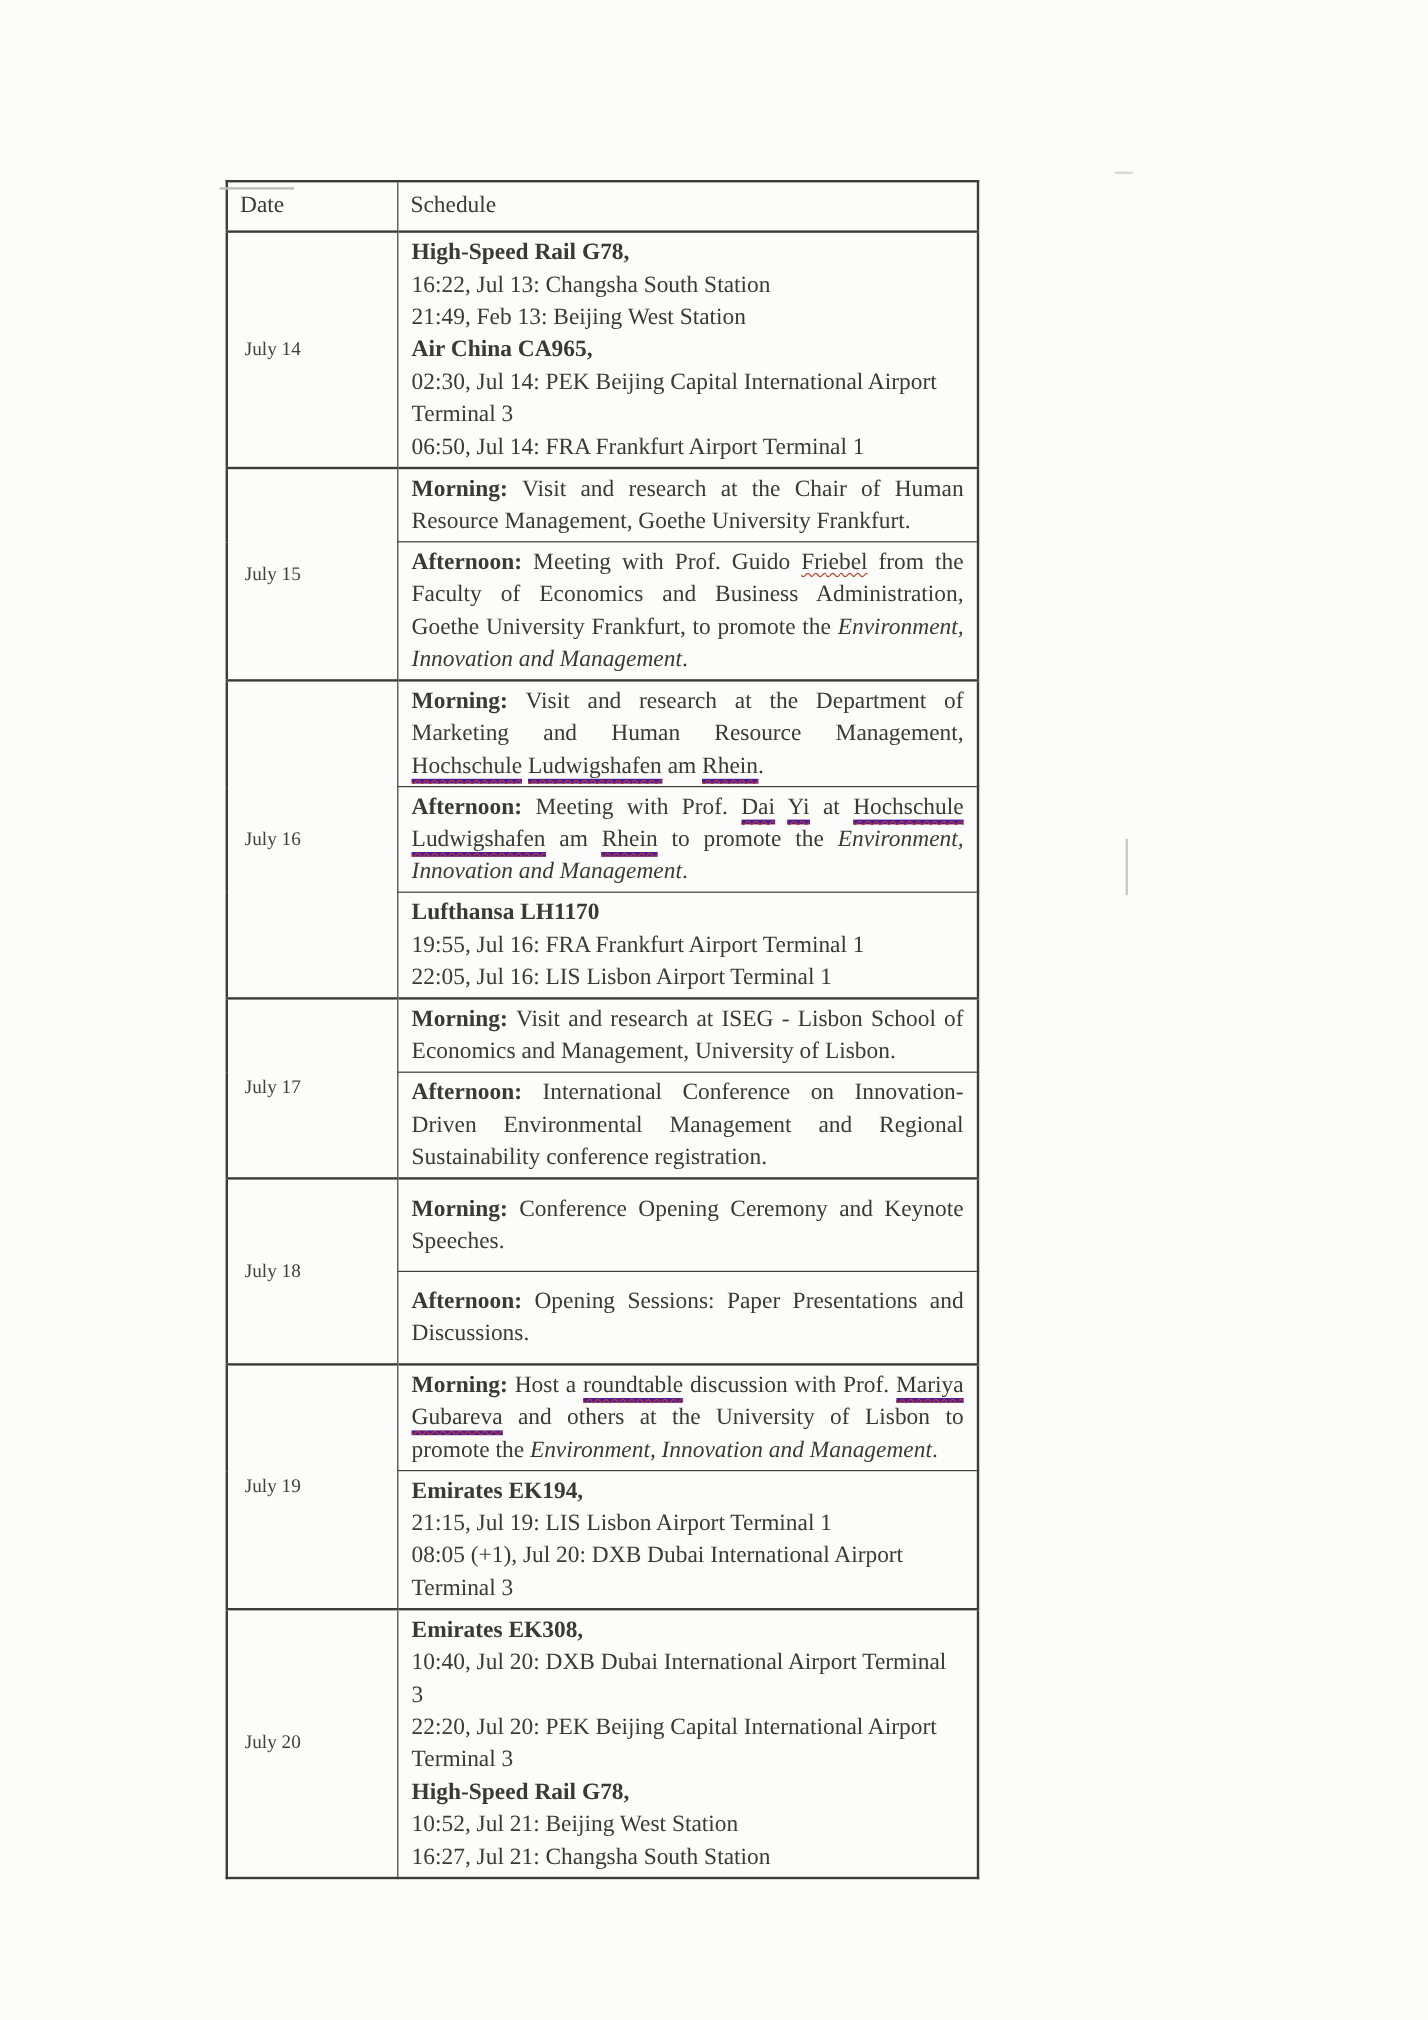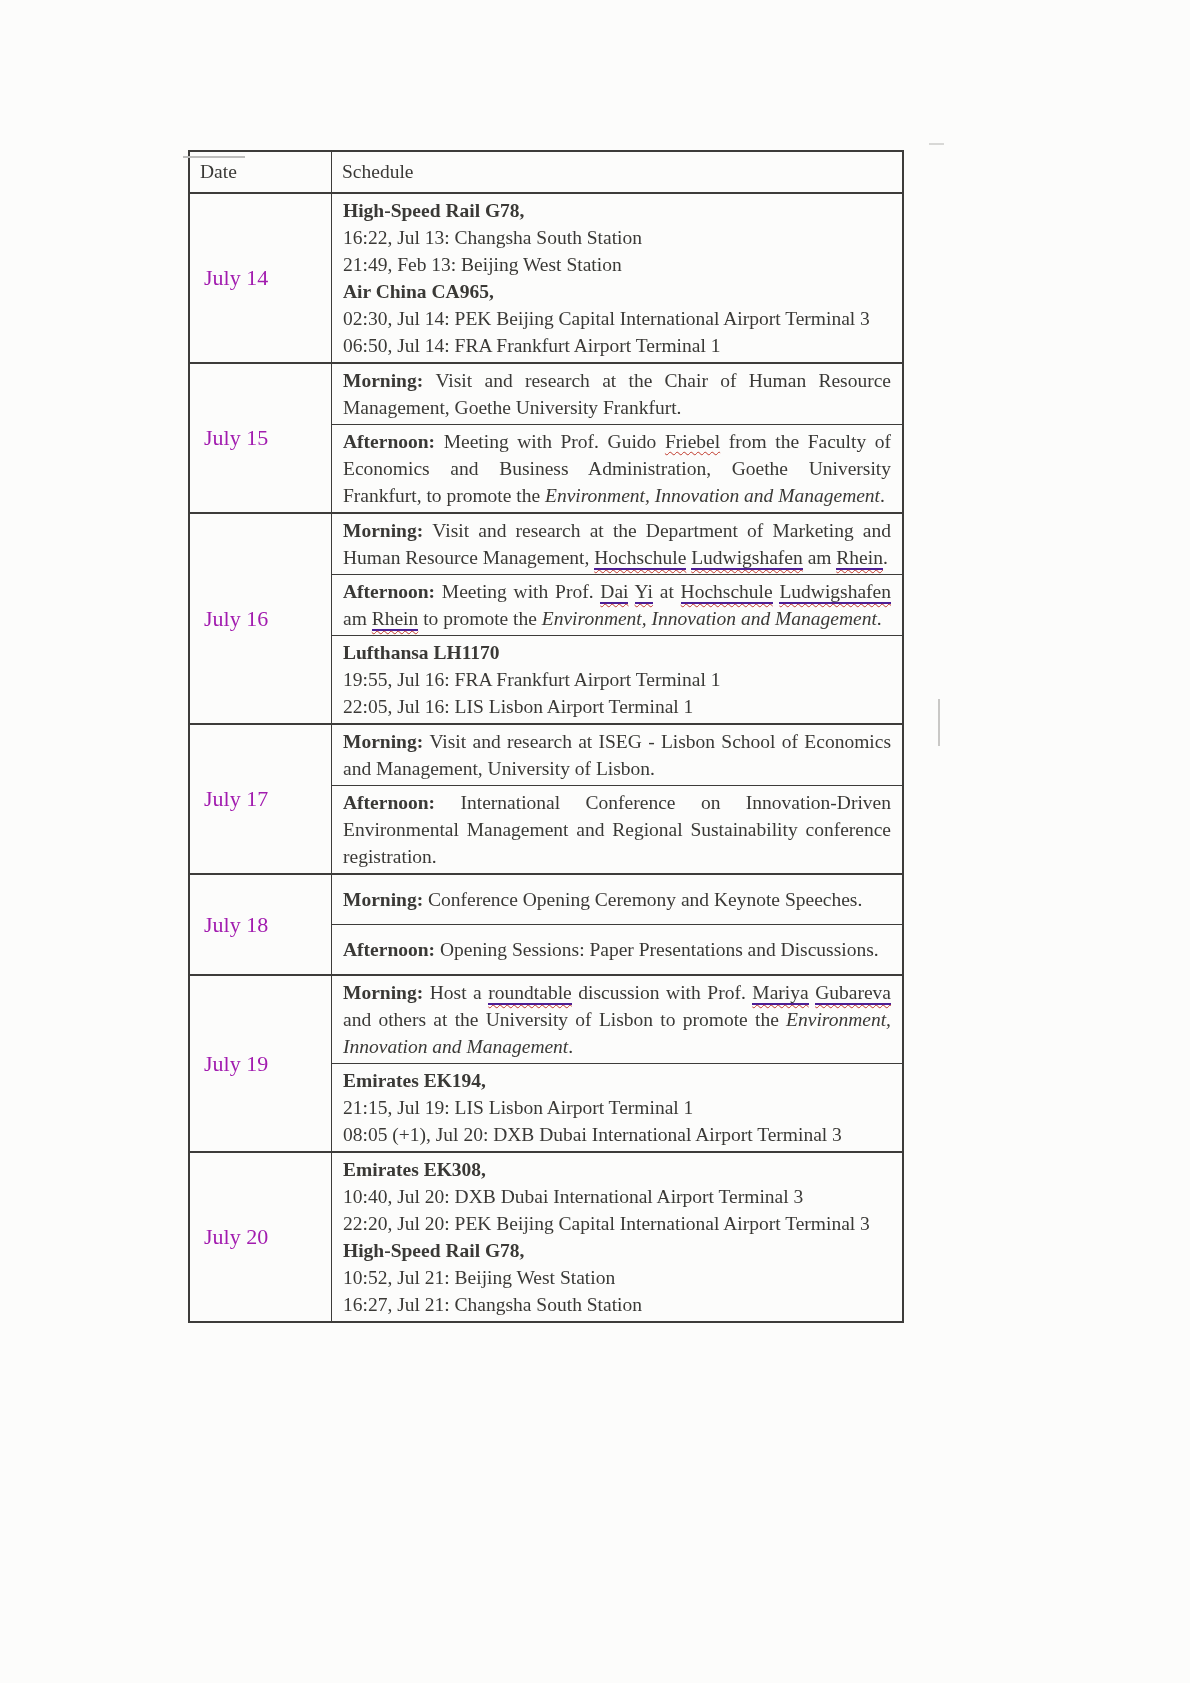--- a/index.html
+++ b/index.html
@@ -15,59 +15,59 @@
   .doc-title{
     text-align:center;
     font-weight:bold;
     font-size:28px;
     letter-spacing:.3px;
     color:#2d2c29;
     margin-bottom:9px;
   }
   table.schedule{
     border-collapse:collapse;
-    width:716px;
+    width:628px;
     table-layout:fixed;
     border:2px solid #3d3c3a;
   }
   th,td{border:1px solid #3d3c3a;}
   tr.group-start td{border-top:2px solid #3d3c3a;}
   thead th{
     font-weight:normal;
     text-align:left;
     font-size:19.5px;
     padding:9px 10px;
     color:#3a3936;
   }
   th.date-col{width:121px;}
   td.date-cell{
     vertical-align:middle;
-    font-size:22px;
+    font-size:16px;
     padding:2px 4px 2px 14px;
-    color:#a21caf;
+    color:#404040;
   }
   td.schedule-cell{
     vertical-align:top;
     padding:3px 11px 3px 11px;
   }
   td.schedule-cell.tall{padding-top:11px;padding-bottom:11px;}
   .line{font-size:19.5px;line-height:27px;}
   .line.j{text-align:justify;text-align-last:left;}
   .b{font-weight:bold;}
   .bi{font-weight:normal;font-style:italic;}
   .sq{
     text-decoration:underline wavy var(--squiggle,#c0392b);
     text-decoration-thickness:1px;
     text-underline-offset:3px;
   }
   .usq{
     text-decoration:underline wavy var(--squiggle,#c0392b);
     text-decoration-thickness:1px;
     text-underline-offset:4.5px;
-    border-bottom:2px solid #4c1d95;
+    border-bottom:4px solid #4c1d95;
   }
   .artifact{position:absolute;}
   .art-dash-left{left:183px;top:156px;width:62px;height:2px;background:#bdbdbc;}
   .art-dash-right{left:929px;top:143px;width:15px;height:2px;background:#d8d8d6;}
   .art-tick-right{left:938px;top:699px;width:2px;height:47px;background:#c9c8c6;}
 </style>
 </head>
 <body>
 
 <div class="artifact art-dash-left"></div>

